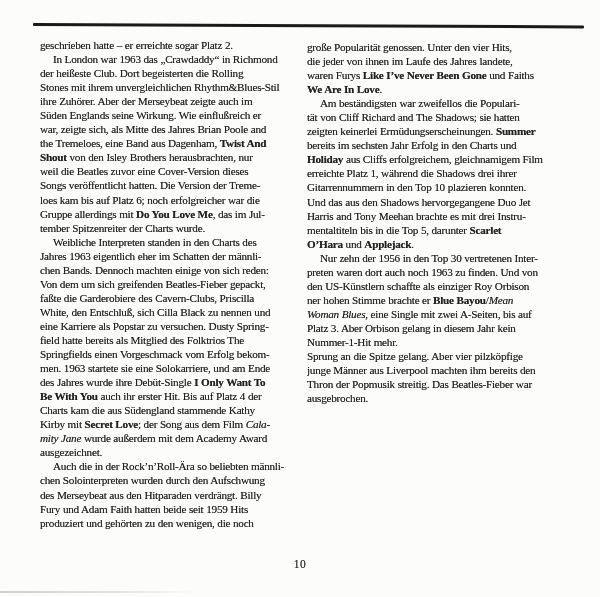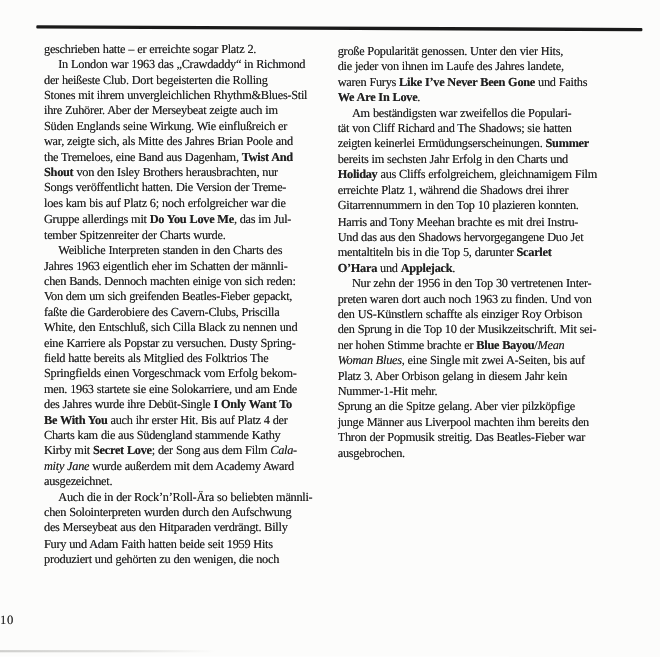--- a/index.html
+++ b/index.html
@@ -43,20 +43,21 @@
     white-space: pre;
   }
   .line.indent { padding-left: 13px; }
   .line .b  { font-weight: 700; }
   .line .it { font-style: italic; }
   .page-number {
     position: absolute;
     left: 0;
     top: 558px;
     width: 600px;
+    text-align: center;
     font-size: 11.5px;
     letter-spacing: 0.5px;
     color: #2a2a2a;
     text-shadow: 0 0 0.3px rgba(25,25,25,0.55);
   }
   .scan-line {
     position: absolute;
     left: 0;
     top: 591px;
     width: 196px;
@@ -72,20 +73,21 @@
   <div class="col col-left">
       <div class="line"><span>geschrieben hatte – er erreichte sogar Platz 2.</span></div>
       <div class="line indent"><span>In London war 1963 das „Crawdaddy“ in Richmond</span></div>
       <div class="line"><span>der heißeste Club. Dort begeisterten die Rolling</span></div>
       <div class="line"><span>Stones mit ihrem unvergleichlichen Rhythm&amp;Blues-Stil</span></div>
       <div class="line"><span>ihre Zuhörer. Aber der Merseybeat zeigte auch im</span></div>
       <div class="line"><span>Süden Englands seine Wirkung. Wie einflußreich er</span></div>
       <div class="line"><span>war, zeigte sich, als Mitte des Jahres Brian Poole and</span></div>
       <div class="line"><span>the Tremeloes, eine Band aus Dagenham, </span><span class="b">Twist And</span></div>
       <div class="line"><span class="b">Shout</span><span> von den Isley Brothers herausbrachten, nur</span></div>
+      <div class="line"><span>weil die Beatles zuvor eine Cover-Version dieses</span></div>
       <div class="line"><span>Songs veröffentlicht hatten. Die Version der Treme-</span></div>
       <div class="line"><span>loes kam bis auf Platz 6; noch erfolgreicher war die</span></div>
       <div class="line"><span>Gruppe allerdings mit </span><span class="b">Do You Love Me</span><span>, das im Jul-</span></div>
       <div class="line"><span>tember Spitzenreiter der Charts wurde.</span></div>
       <div class="line indent"><span>Weibliche Interpreten standen in den Charts des</span></div>
       <div class="line"><span>Jahres 1963 eigentlich eher im Schatten der männli-</span></div>
       <div class="line"><span>chen Bands. Dennoch machten einige von sich reden:</span></div>
       <div class="line"><span>Von dem um sich greifenden Beatles-Fieber gepackt,</span></div>
       <div class="line"><span>faßte die Garderobiere des Cavern-Clubs, Priscilla</span></div>
       <div class="line"><span>White, den Entschluß, sich Cilla Black zu nennen und</span></div>
@@ -110,28 +112,27 @@
       <div class="line"><span>die jeder von ihnen im Laufe des Jahres landete,</span></div>
       <div class="line"><span>waren Furys </span><span class="b">Like I’ve Never Been Gone</span><span> und Faiths</span></div>
       <div class="line"><span class="b">We Are In Love</span><span>.</span></div>
       <div class="line indent"><span>Am beständigsten war zweifellos die Populari-</span></div>
       <div class="line"><span>tät von Cliff Richard and The Shadows; sie hatten</span></div>
       <div class="line"><span>zeigten keinerlei Ermüdungserscheinungen. </span><span class="b">Summer</span></div>
       <div class="line"><span>bereits im sechsten Jahr Erfolg in den Charts und</span></div>
       <div class="line"><span class="b">Holiday</span><span> aus Cliffs erfolgreichem, gleichnamigem Film</span></div>
       <div class="line"><span>erreichte Platz 1, während die Shadows drei ihrer</span></div>
       <div class="line"><span>Gitarrennummern in den Top 10 plazieren konnten.</span></div>
+      <div class="line"><span>Und das aus den Shadows hervorgegangene Duo Jet</span></div>
       <div class="line"><span>Harris and Tony Meehan brachte es mit drei Instru-</span></div>
-      <div class="line"><span>Und das aus den Shadows hervorgegangene Duo Jet</span></div>
       <div class="line"><span>mentaltiteln bis in die Top 5, darunter </span><span class="b">Scarlet</span></div>
       <div class="line"><span class="b">O’Hara</span><span> und </span><span class="b">Applejack</span><span>.</span></div>
       <div class="line indent"><span>Nur zehn der 1956 in den Top 30 vertretenen Inter-</span></div>
       <div class="line"><span>preten waren dort auch noch 1963 zu finden. Und von</span></div>
       <div class="line"><span>den US-Künstlern schaffte als einziger Roy Orbison</span></div>
-      <div class="line"><span>den Sprung in die Top 10 der Musikzeitschrift. Mit sei-</span></div>
       <div class="line"><span>ner hohen Stimme brachte er </span><span class="b">Blue Bayou</span><span>/</span><span class="it">Mean</span></div>
       <div class="line"><span class="it">Woman Blues</span><span>, eine Single mit zwei A-Seiten, bis auf</span></div>
       <div class="line"><span>Platz 3. Aber Orbison gelang in diesem Jahr kein</span></div>
       <div class="line"><span>Nummer-1-Hit mehr.</span></div>
       <div class="line"><span>Sprung an die Spitze gelang. Aber vier pilzköpfige</span></div>
       <div class="line"><span>junge Männer aus Liverpool machten ihm bereits den</span></div>
       <div class="line"><span>Thron der Popmusik streitig. Das Beatles-Fieber war</span></div>
       <div class="line"><span>ausgebrochen.</span></div>
     </div>
   <div class="page-number">10</div>

